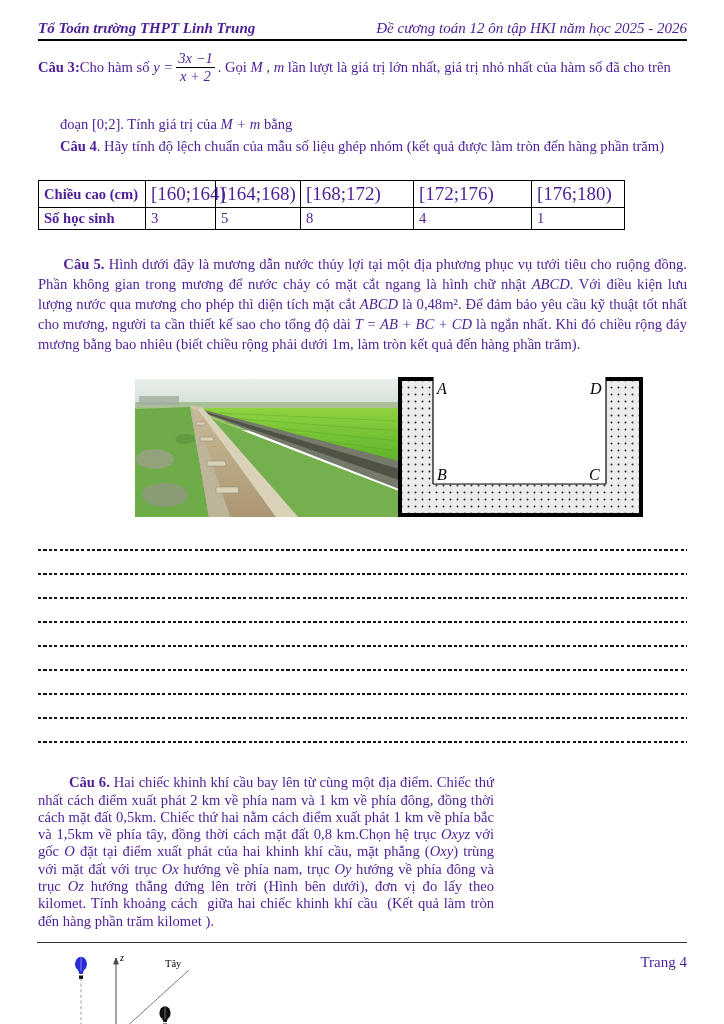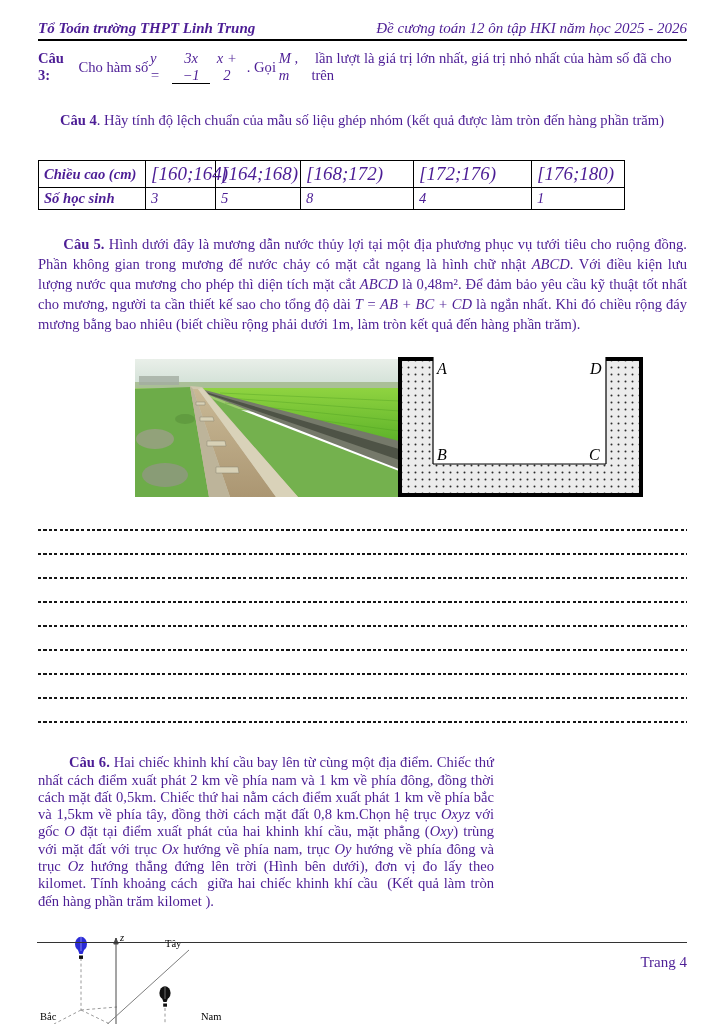--- a/index.html
+++ b/index.html
@@ -14,28 +14,28 @@
   .hdr-right{font-style:italic;}
 
   
   .para{font-size:14.6px;margin:0;}
   .mi{font-style:italic;}
   .blab{font-weight:bold;}
 
   
   .q3l1{margin-top:7px;display:flex;align-items:center;height:38px;white-space:pre-wrap;}
   .q3l2{margin-top:2px;height:24px;line-height:24px;white-space:pre-wrap;}
-  .frac{display:inline-flex;text-align:center;font-style:italic;
+  .frac{display:inline-flex;flex-direction:column;text-align:center;font-style:italic;
         line-height:1.1;padding:0 3px;font-size:14.6px;}
   .fnum{border-bottom:1.3px solid #000;padding:0 2px;}
   .fden{padding:0 2px;}
 
   
   .q4head{margin-top:3px;line-height:21px;white-space:pre-wrap;}
-  table.q4t{border-collapse:collapse;margin-top:8px;width:586px;font-size:14.6px;table-layout:fixed;font-style:italic;}
+  table.q4t{border-collapse:collapse;margin-top:2px;width:586px;font-size:14.6px;table-layout:fixed;}
   .q4t td{border:1.6px solid #000;padding:0 5px;vertical-align:middle;}
   .q4t tr.r1 td{height:26px;}
   .q4t tr.r2 td{height:21px;}
   .rowhead{font-weight:bold;}
   .interval{font-size:19px;}
 
   
   .q5{margin-top:4px;text-align:justify;line-height:20px;white-space:pre-wrap;}
 
   
@@ -66,20 +66,23 @@
 <div class="page">
   <div class="content">
 
     <div class="hdr">
       <span class="hdr-left">Tổ Toán trường THPT Linh Trung</span>
       <span class="hdr-right">Đề cương toán 12 ôn tập HKI năm học 2025 - 2026</span>
     </div>
 
     <div class="para q3l1">
       <span class="blab">Câu 3:</span><span>Cho hàm số </span><span class="mi">y =</span><span class="frac"><span class="fnum">3x −1</span><span class="fden">x + 2</span></span><span>. Gọi </span><span class="mi">M , m</span><span> lần lượt là giá trị lớn nhất, giá trị nhỏ nhất của hàm số đã cho trên</span>
+    </div>
+    <div class="para q3l2">
+      <span>đoạn </span><span>[0;2]</span><span>. Tính giá trị của </span><span class="mi">M + m</span><span> bằng</span>
     </div>
 
     <div class="para q4head">
       <span class="blab">Câu 4</span><span>. Hãy tính độ lệch chuẩn của mẫu số liệu ghép nhóm (kết quả được làm tròn đến hàng phần trăm)</span>
     </div>
     <table class="q4t">
       <colgroup>
           <col style="width:107px">
           <col style="width:70px">
           <col style="width:85px">

